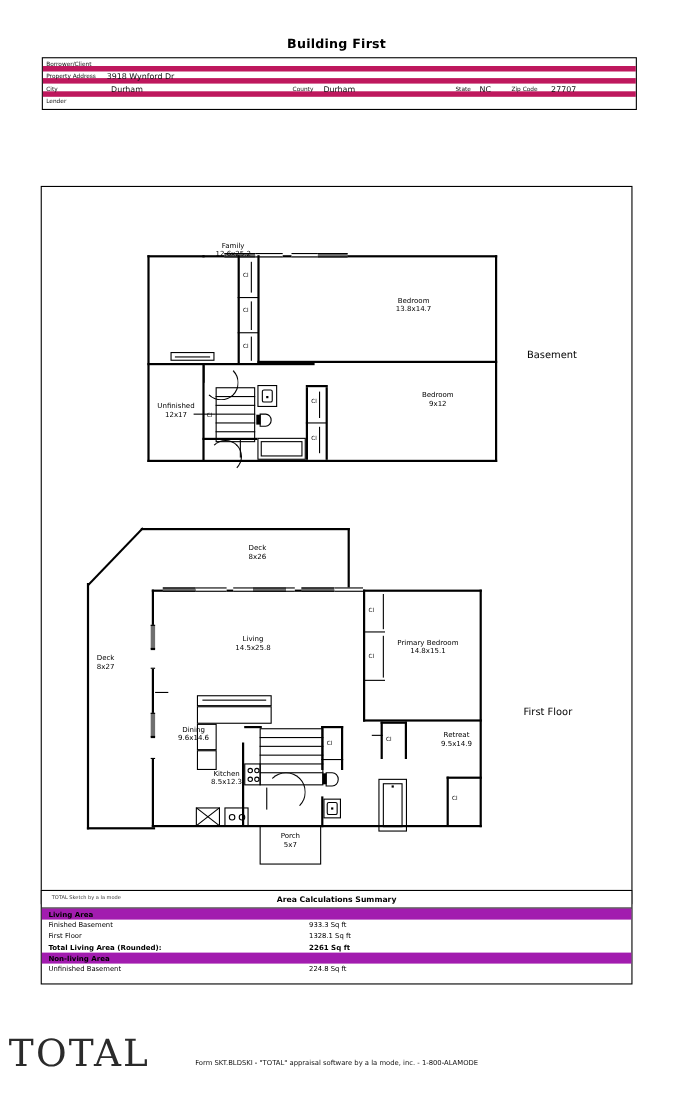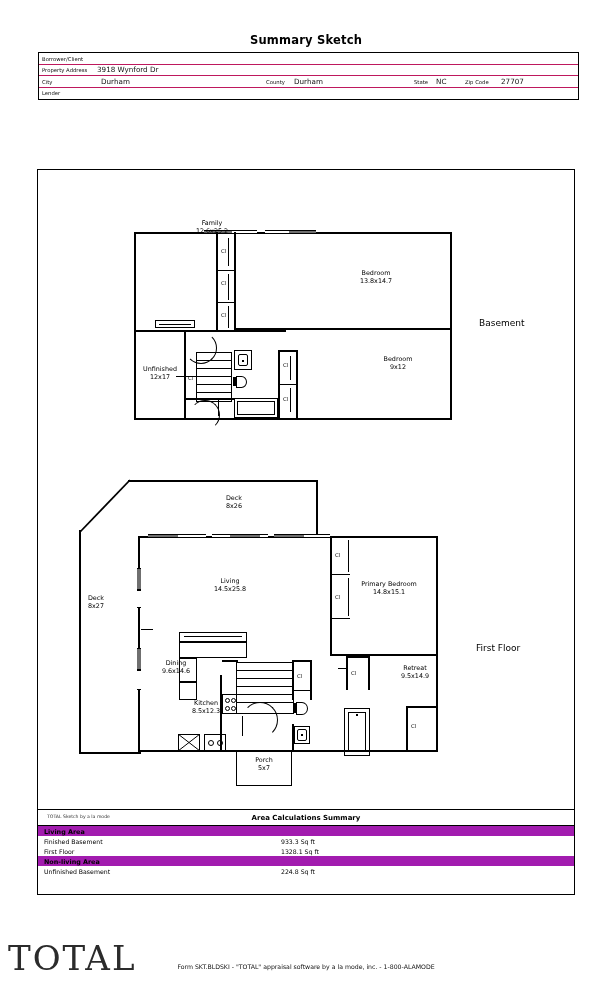--- a/index.html
+++ b/index.html
@@ -15,21 +15,21 @@
     position:absolute;left:0;top:33px;width:612px;text-align:center;
     font-size:11.5px;font-weight:bold;letter-spacing:.2px;
   }
 
   
   .hdr{
     position:absolute;left:38px;top:52px;width:539px;
     border:1px solid #000;border-collapse:collapse;
   }
   .hdr .row{
-    position:relative;height:11.5px;border-bottom:1px solid #be185d;
+    position:relative;height:11.5px;border-bottom:5px solid #be185d;
     box-sizing:border-box;
   }
   .hdr .row.last{border-bottom:none;}
   .lbl{
     position:absolute;top:1.5px;font-size:5.3px;line-height:8px;
     color:#111;white-space:nowrap;
   }
   .val{
     position:absolute;top:.5px;font-size:7.2px;line-height:10px;
     color:#111;white-space:nowrap;
@@ -80,21 +80,21 @@
     font-family:"DejaVu Serif","Liberation Serif",serif;
     font-size:34px;letter-spacing:2px;color:#2b2b2b;
     font-weight:300;
   }
 </style>
 </head>
 <body>
 
 <div class="page">
 
-  <div class="title">Summary Sketch</div>
+  <div class="title">Building First</div>
 
   <div class="hdr">
 
     <div class="row">
       <span class="lbl" style="left:3px;">Borrower/Client</span>
       <span class="val" style="left:58px;"></span>
     </div>
 
     <div class="row">
       <span class="lbl" style="left:3px;">Property Address</span>
@@ -358,20 +358,24 @@
       <span>Living Area</span>
     </div>
     <div class="datarow">
       <span class="nm">Finished Basement</span>
       <span class="vl">933.3 Sq ft</span>
     </div>
     <div class="datarow">
       <span class="nm">First Floor</span>
       <span class="vl">1328.1 Sq ft</span>
     </div>
+    <div class="datarow bold">
+      <span class="nm">Total Living Area (Rounded):</span>
+      <span class="vl">2261 Sq ft</span>
+    </div>
 
     <div class="secrow">
       <span>Non-living Area</span>
     </div>
     <div class="datarow">
       <span class="nm">Unfinished Basement</span>
       <span class="vl">224.8 Sq ft</span>
     </div>
   </div>
 

